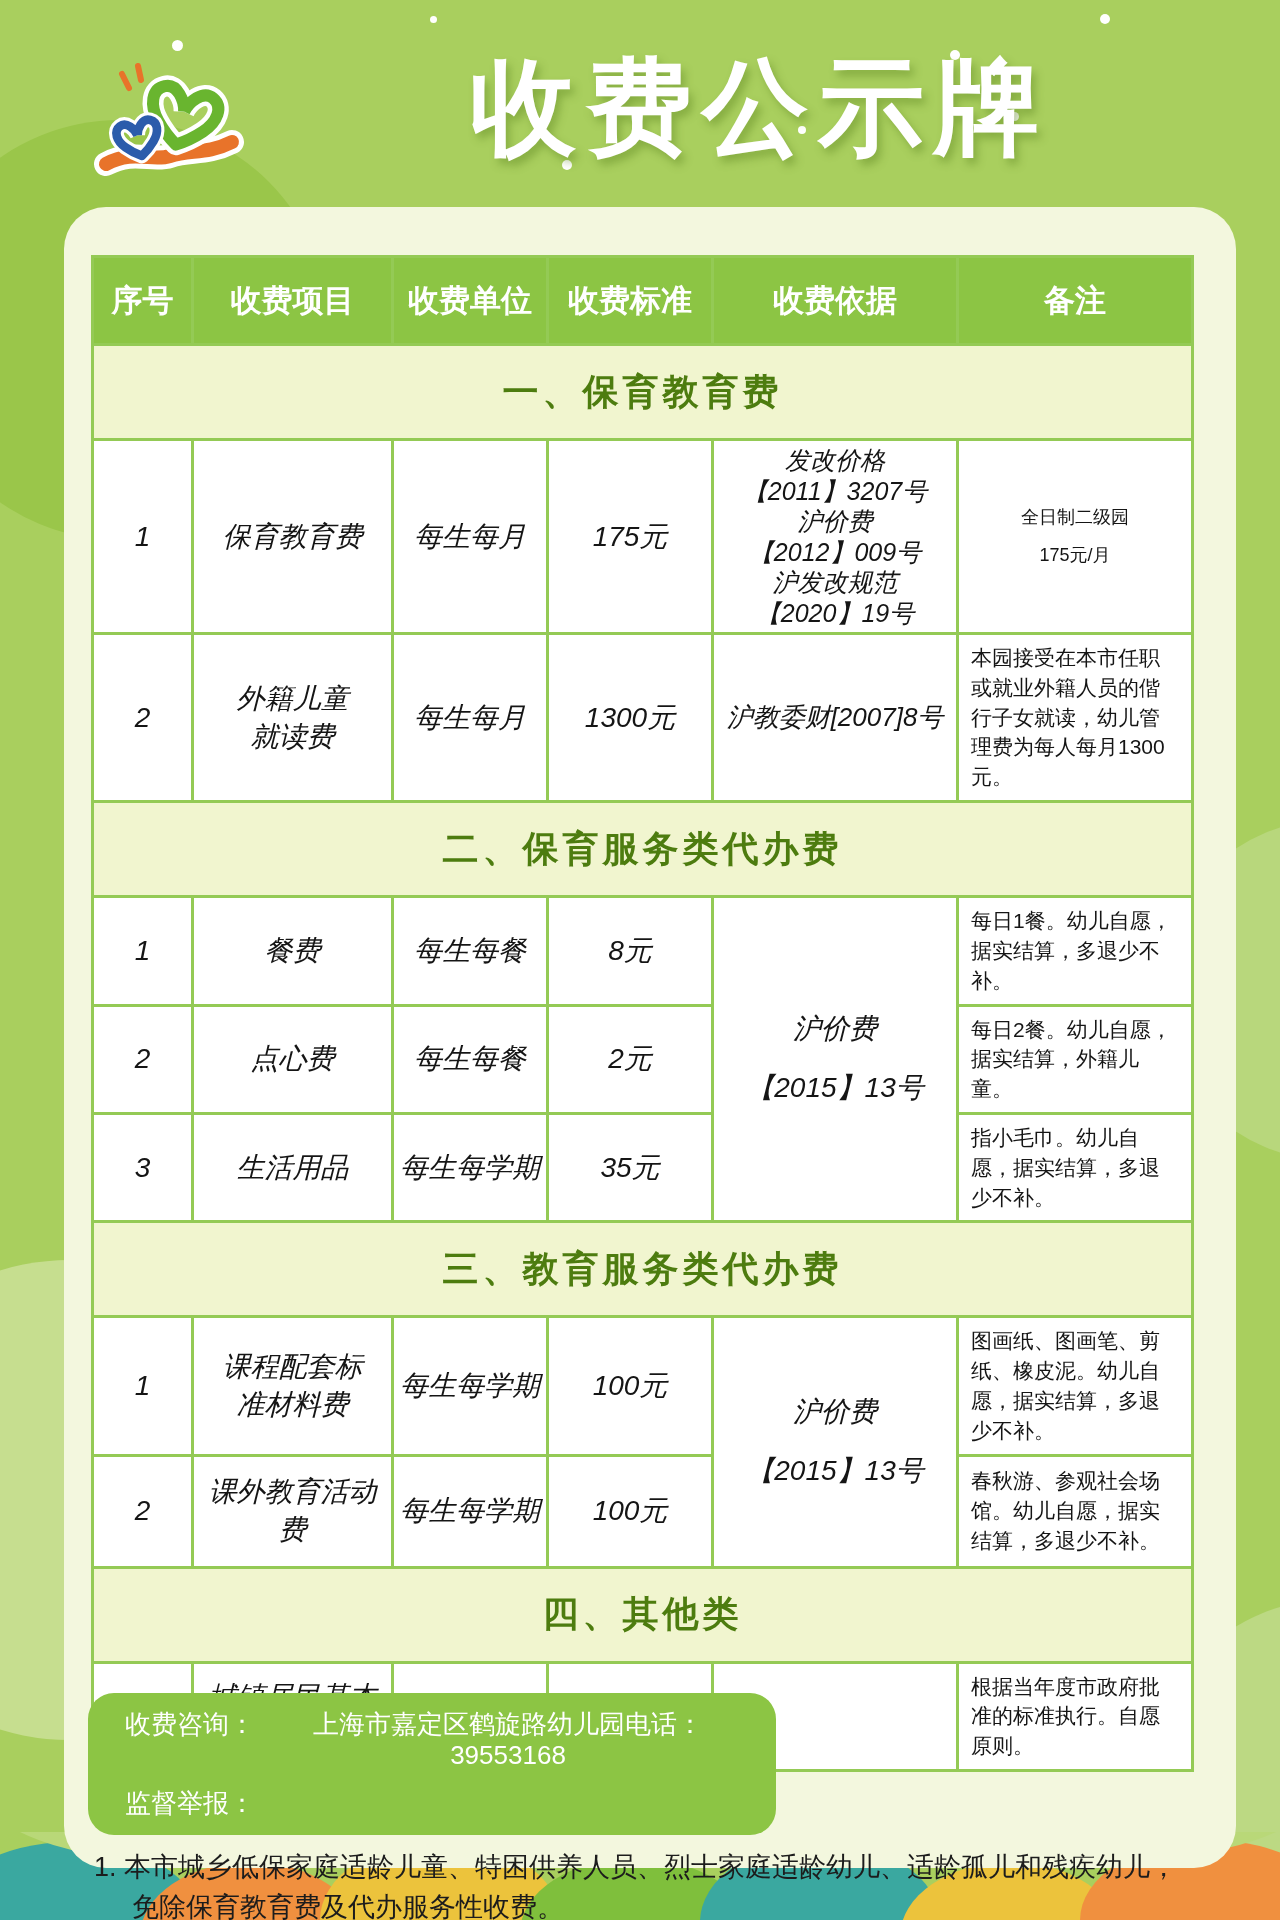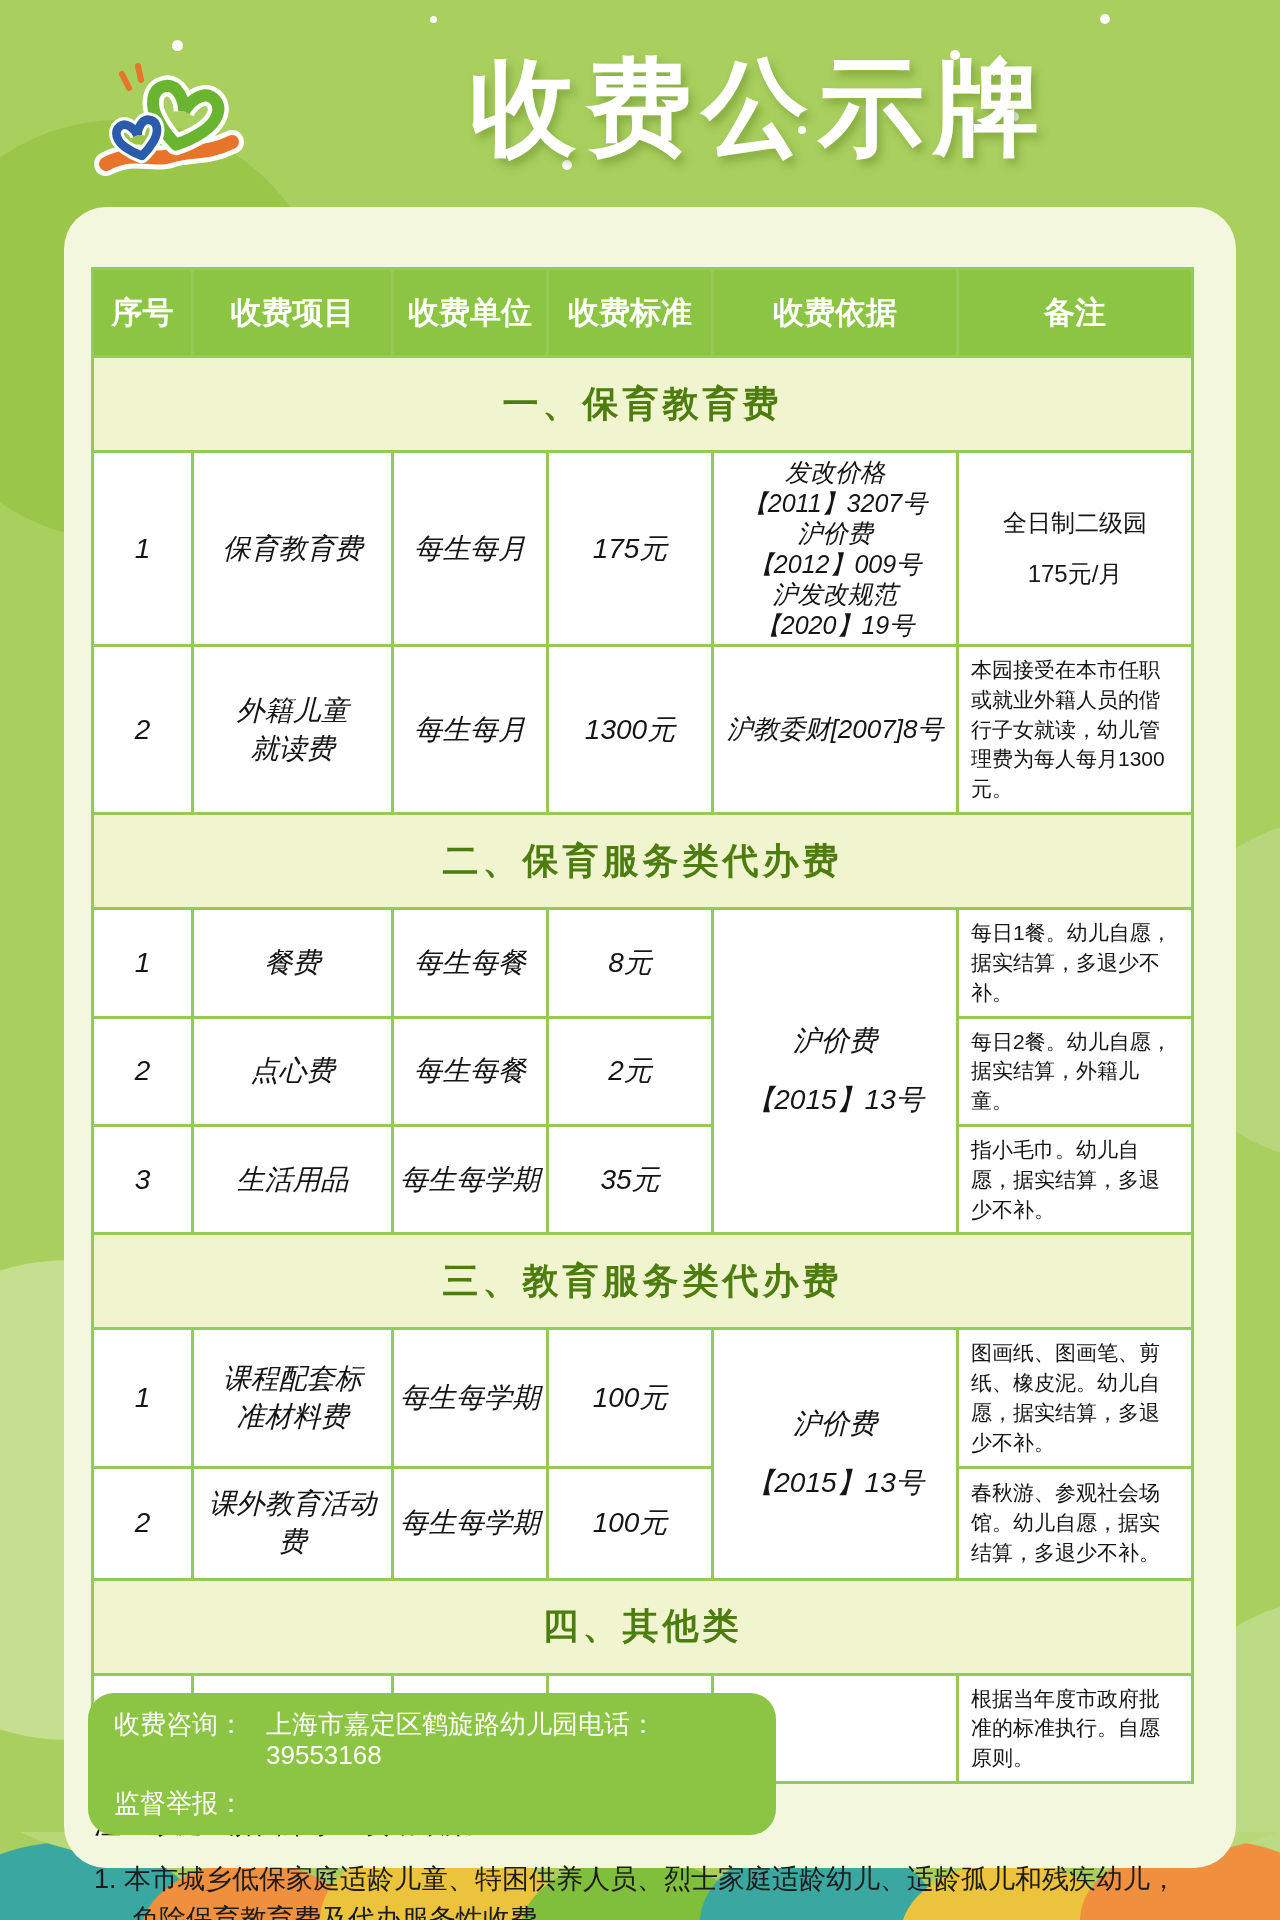--- a/index.html
+++ b/index.html
@@ -35,21 +35,21 @@
 
   
   .card{
     position:absolute;left:64px;top:207px;width:1172px;height:1661px;
     background:#f3f7de;border-radius:42px;z-index:2;
   }
 
   
   table.fee{
     border-collapse:collapse;table-layout:fixed;
-    width:1100px;margin:60px 0 0 27px;
+    width:1100px;margin:48px 0 0 27px;
     background:#ffffff;
   }
   table.fee th,table.fee td{border:3px solid #94ca55;}
   table.fee th{
     background:#8cc544;color:#ffffff;font-size:31px;font-weight:bold;
     padding:0 2px;
   }
   .h-header{height:88px;}
   .h-banner{height:95px;}
   .h-s1r1{height:190px;}
@@ -67,34 +67,34 @@
     font-style:italic;
   }
   td.pre{white-space:pre-line;}
   td.basis-multi{font-size:25px;line-height:1.22;}
   td.basis-merged{font-size:28px;line-height:2.1;}
   td.remark{
     background:#ffffff;color:#151515;font-size:21px;line-height:1.42;
     text-align:left;padding:8px 12px;
   }
   td.remark-center{
-    background:#ffffff;color:#151515;font-size:24px;line-height:2.1;
+    background:#ffffff;color:#151515;font-size:18px;line-height:2.1;
     text-align:center;white-space:pre-line;
   }
 
   
   .notes{margin:20px 34px 0 30px;color:#1c1c1c;font-size:27px;line-height:1.5;}
   .notes .note-label{margin-bottom:14px;}
   .notes .note-item{margin-bottom:12px;padding-left:38px;text-indent:-38px;}
 
   
   .footer-box{
     position:absolute;left:24px;top:1486px;width:636px;height:110px;
     background:#8cc544;border-radius:26px;color:#ffffff;
-    padding:16px 26px;display:flex;flex-direction:column;justify-content:space-between;
+    padding:16px 26px;display:flex;flex-direction:column;justify-content:space-between;text-align:center;
   }
   .footer-line{display:flex;font-size:26px;line-height:1.2;}
   .footer-line .flabel{width:152px;flex:0 0 152px;}
   .org-name{
     position:absolute;left:770px;top:1538px;width:430px;text-align:center;
     font-size:37px;font-weight:bold;color:#6fbe45;white-space:nowrap;
     text-shadow:2px 2px 0 #fff,-2px 2px 0 #fff,2px -2px 0 #fff,-2px -2px 0 #fff,3px 4px 2px rgba(80,120,30,.35);
   }
 </style>
 </head>

